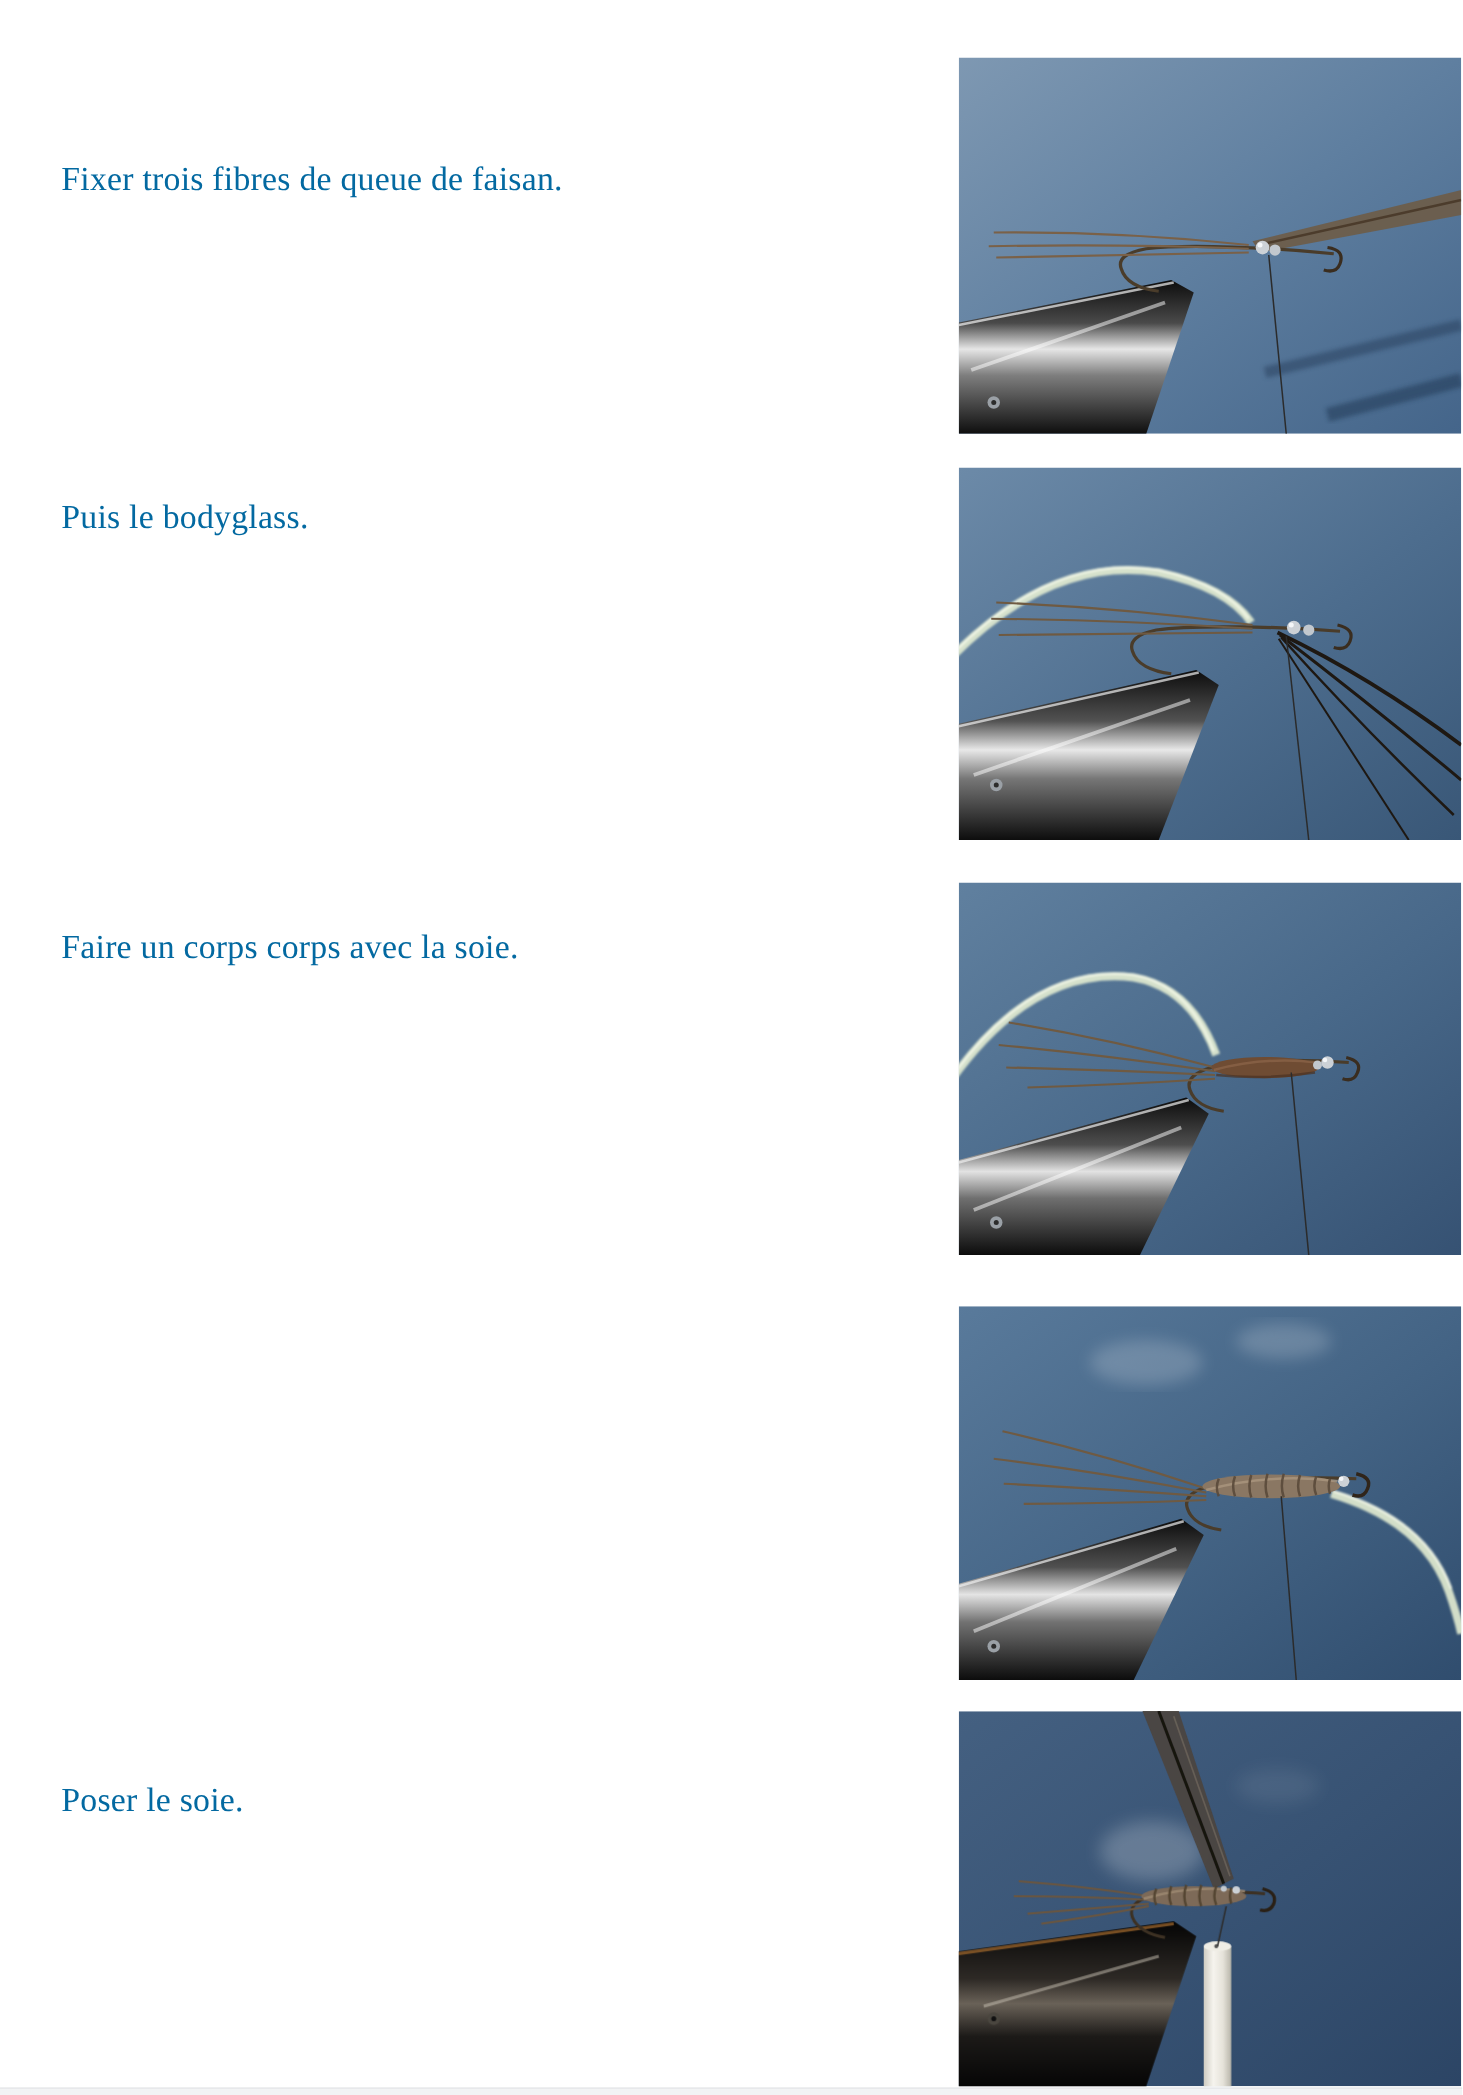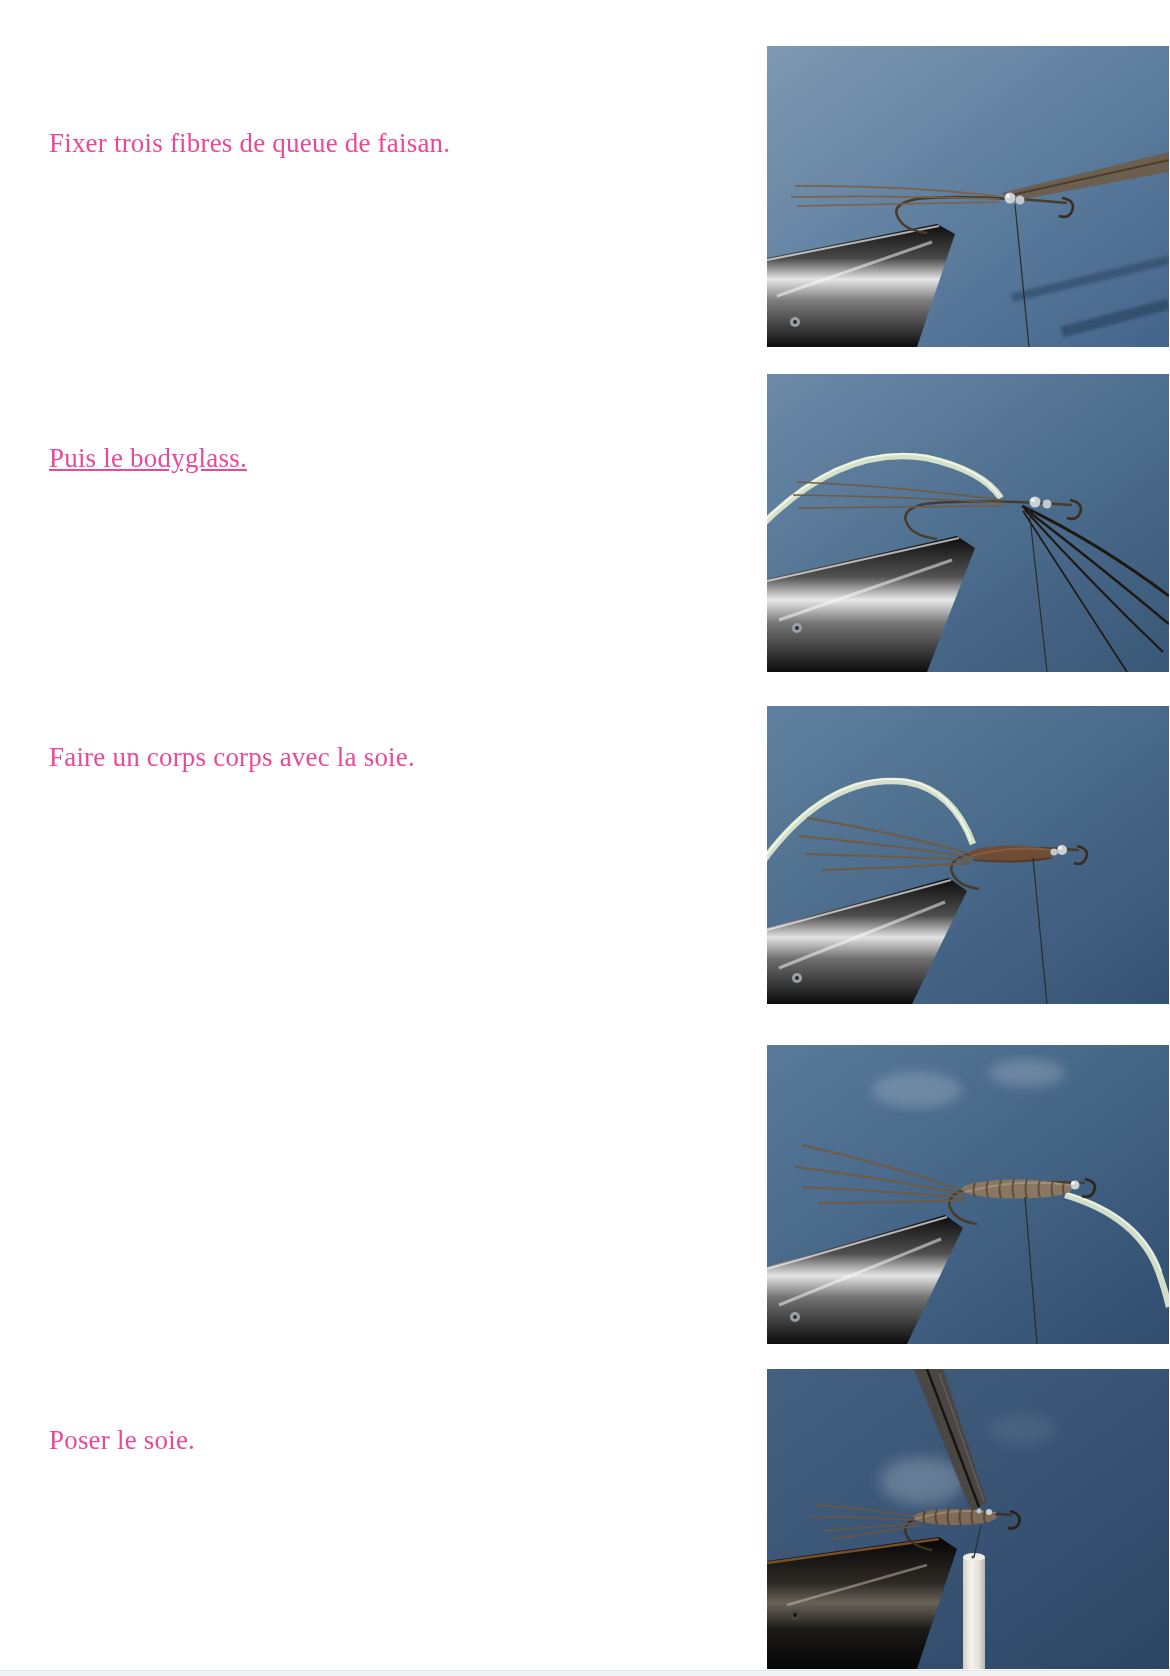--- a/index.html
+++ b/index.html
@@ -1,21 +1,21 @@
 <!DOCTYPE html>
 <html><head>
 <meta charset="utf-8">
 <style>
   html,body{margin:0;padding:0;background:#ffffff;}
   .page{position:relative;width:1170px;height:1676px;background:#ffffff;overflow:hidden;
         font-family:"Liberation Serif","DejaVu Serif",serif;}
-  .caption{position:absolute;left:49px;margin:0;font-size:27px;line-height:32px;color:#ec4899;
+  .caption{position:absolute;left:49px;margin:0;font-size:27px;line-height:32px;color:#0369a1;
            letter-spacing:0.2px;white-space:nowrap;}
   .cap-1{top:127px;}
-  .cap-2{top:442px;text-decoration:underline;}
+  .cap-2{top:397px;}
   .cap-3{top:741px;}
   .cap-4{top:1100px;}
   .cap-5{top:1424px;}
   .photo{position:absolute;left:727px;width:402px;display:block;}
   .ph-1{top:30px;height:301px;}
   .ph-2{top:358px;height:298px;}
   .ph-3{top:690px;height:298px;}
   .ph-4{top:1029px;height:299px;}
   .ph-5{top:1353px;height:300px;}
   .photo svg{display:block;width:100%;height:100%;}

